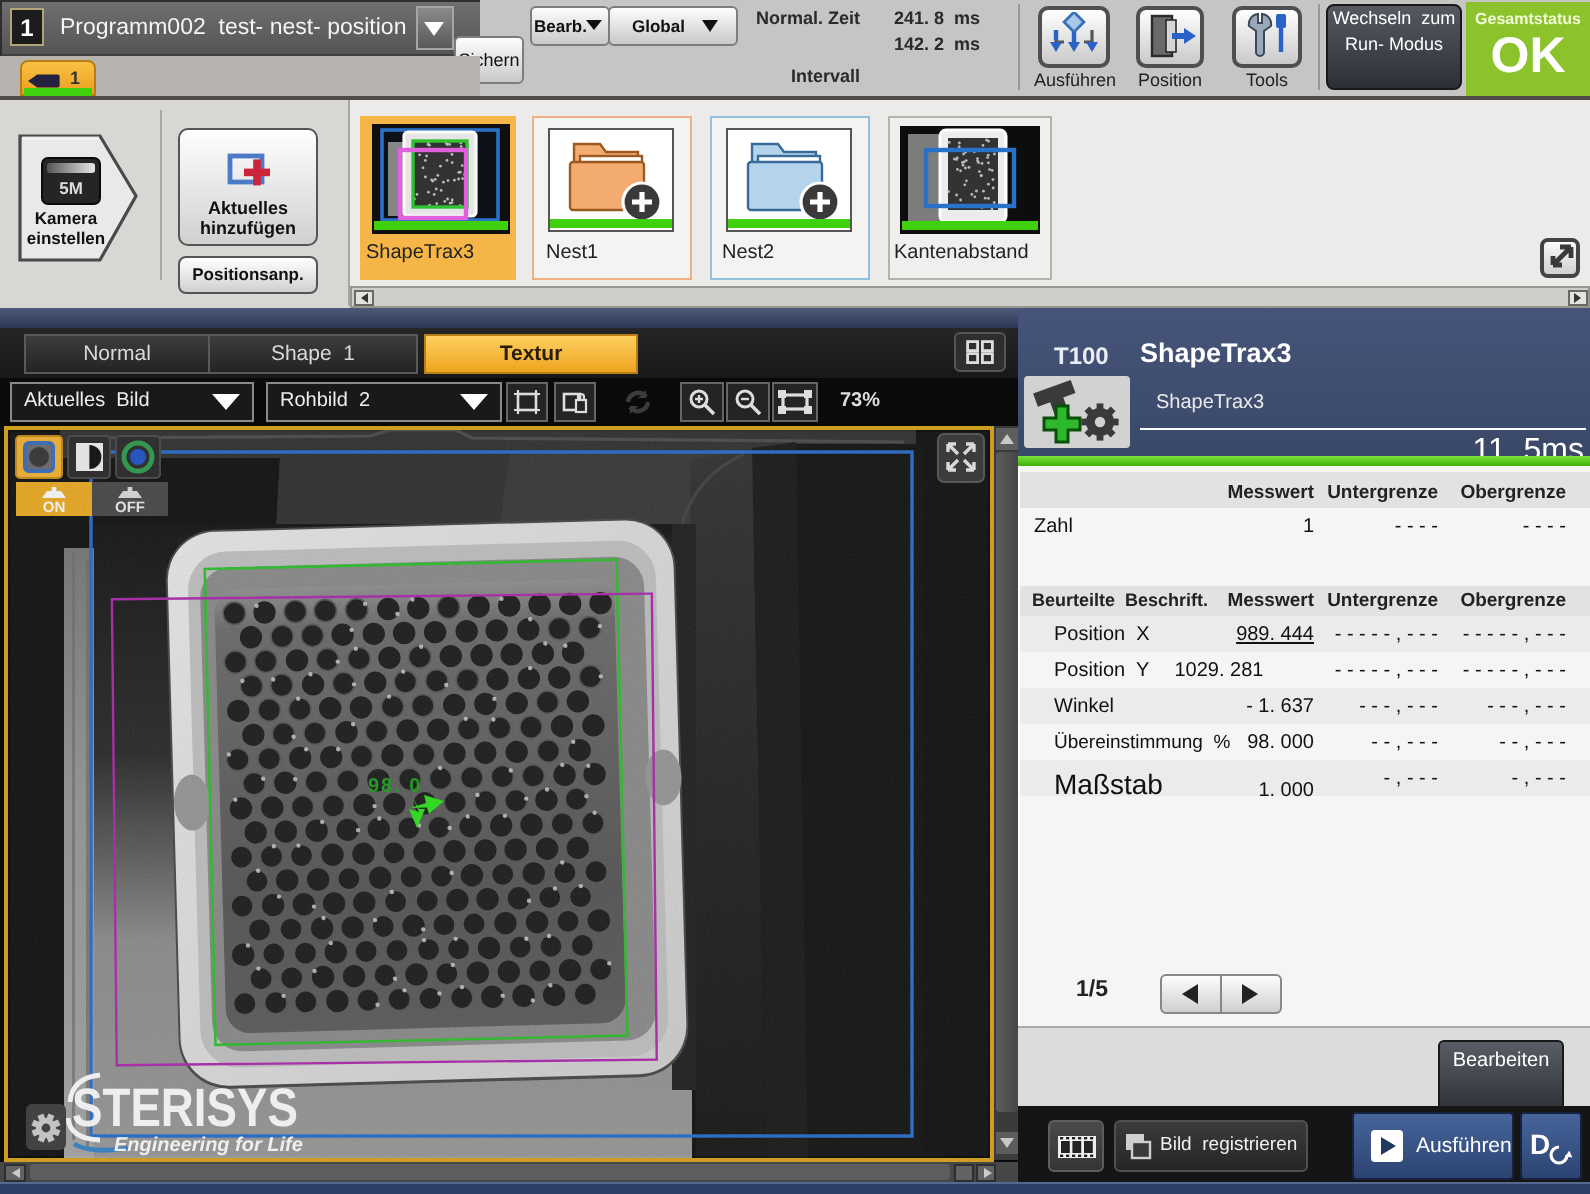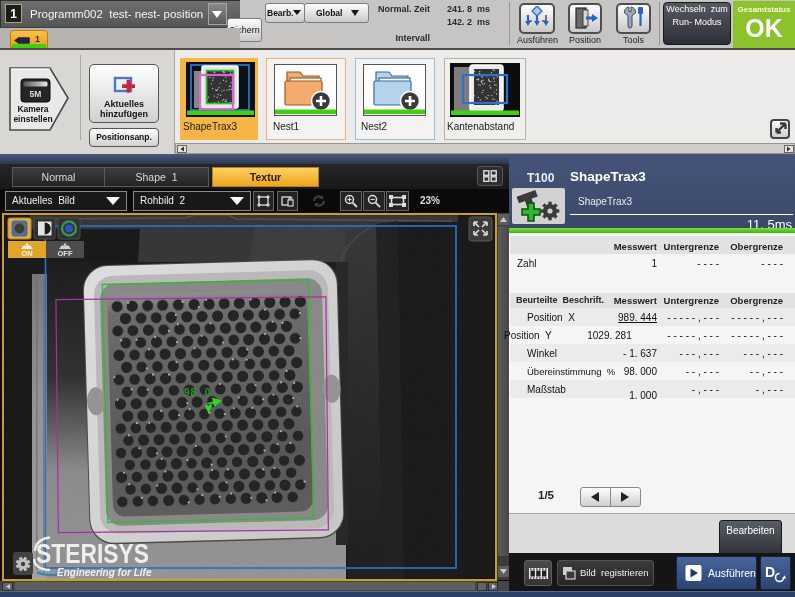--- a/index.html
+++ b/index.html
@@ -318,21 +318,21 @@
     <path d="M3.5 5.5 h4" stroke="#ddd" stroke-width="1.2"></path>
   </svg>
 <div class="abs" style="left:386px;top:191px;width:23px;height:20px;background:#242424;border:1px solid #666;box-sizing:border-box;"></div>
 <svg class="abs" style="left:389px;top:195px;" width="17" height="12" viewBox="0 0 17 12">
 <rect x="2.5" y="2.5" width="12" height="7" fill="none" stroke="#ddd" stroke-width="1.6"></rect>
 <rect x="0" y="0" width="4" height="4" fill="#ddd"></rect>
     <rect x="13" y="0" width="4" height="4" fill="#ddd"></rect>
 <rect x="0" y="8" width="4" height="4" fill="#ddd"></rect>
     <rect x="13" y="8" width="4" height="4" fill="#ddd"></rect>
 </svg>
-<div class="abs nw" style="left:420px;top:195px;font-size:10px;font-weight:bold;color:#ddd;">23%</div>
+<div class="abs nw" style="left:420px;top:195px;font-size:10px;font-weight:bold;color:#ddd;">73%</div>
 <svg class="abs" style="left:2px;top:213px;" width="495" height="368" viewBox="0 0 495 368">
 <defs>
 <linearGradient id="rw" x1="0" y1="0" x2="0" y2="1">
         <stop offset="0" stop-color="#5e5e5e"></stop>
         <stop offset="0.45" stop-color="#3a3a3a"></stop>
         <stop offset="1" stop-color="#202020"></stop>
       </linearGradient>
 <linearGradient id="fl" x1="0" y1="0" x2="0" y2="1">
         <stop offset="0" stop-color="#4f4f4f"></stop>
         <stop offset="0.4" stop-color="#888888"></stop>
@@ -780,56 +780,56 @@
       <rect x="-1.7" y="-9.3" width="3.4" height="4" fill="#3a3a3a" transform="rotate(180)"></rect>
       <rect x="-1.7" y="-9.3" width="3.4" height="4" fill="#3a3a3a" transform="rotate(225)"></rect>
       <rect x="-1.7" y="-9.3" width="3.4" height="4" fill="#3a3a3a" transform="rotate(270)"></rect>
       <rect x="-1.7" y="-9.3" width="3.4" height="4" fill="#3a3a3a" transform="rotate(315)"></rect>
       <circle r="2.6" fill="#d2d2d2"></circle>
     </g>
 </svg>
 <div class="abs nw" style="left:570px;top:169px;font-size:13.5px;font-weight:bold;color:#fff;">ShapeTrax3</div>
 <div class="abs nw" style="left:578px;top:196px;font-size:10px;color:#eaeaea;">ShapeTrax3</div>
 <div class="abs" style="left:570px;top:214px;width:223px;height:1px;background:#fff;"></div>
-<div class="abs nw" style="left:690px;top:217px;width:102px;text-align:right;font-size:13px;color:#fff;">11. 5ms</div>
+<div class="abs nw" style="left:690px;top:217px;width:102px;text-align:right;font-size:16px;color:#fff;">11. 5ms</div>
 <div class="abs" style="left:509px;top:228px;width:286px;height:5px;background:linear-gradient(#7ae13c,#3db40a);"></div>
 <div class="abs" style="left:509px;top:233px;width:286px;height:280px;background:#f5f5f5;border-left:1px solid #fff;box-sizing:border-box;"></div>
 <div class="abs" style="left:510px;top:236px;width:285px;height:18px;background:#e2e2e2;"></div>
 <div class="abs nw" style="left:562px;top:241px;width:95px;text-align:right;font-size:9.5px;font-weight:bold;color:#222;">Messwert</div>
 <div class="abs nw" style="left:637px;top:241px;width:82px;text-align:right;font-size:9.5px;font-weight:bold;color:#222;">Untergrenze</div>
 <div class="abs nw" style="left:705px;top:241px;width:78px;text-align:right;font-size:9.5px;font-weight:bold;color:#222;">Obergrenze</div>
 <div class="abs nw" style="left:517px;top:258px;font-size:10px;color:#111;">Zahl</div>
 <div class="abs nw" style="left:562px;top:258px;width:95px;text-align:right;font-size:10px;color:#111;">1</div>
 <div class="abs nw" style="left:637px;top:258px;width:82px;text-align:right;font-size:10px;color:#111;">- - - -</div>
 <div class="abs nw" style="left:705px;top:258px;width:78px;text-align:right;font-size:10px;color:#111;">- - - -</div>
 <div class="abs" style="left:510px;top:293px;width:285px;height:15px;background:#e2e2e2;"></div>
 <div class="abs nw" style="left:516px;top:295px;font-size:9px;font-weight:bold;color:#222;">Beurteilte&nbsp; Beschrift.</div>
 <div class="abs nw" style="left:562px;top:295px;width:95px;text-align:right;font-size:9.5px;font-weight:bold;color:#222;">Messwert</div>
 <div class="abs nw" style="left:637px;top:295px;width:82px;text-align:right;font-size:9.5px;font-weight:bold;color:#222;">Untergrenze</div>
 <div class="abs nw" style="left:705px;top:295px;width:78px;text-align:right;font-size:9.5px;font-weight:bold;color:#222;">Obergrenze</div>
 <div class="abs" style="left:510px;top:308px;width:285px;height:18px;background:#ebebeb;"></div>
 <div class="abs nw" style="left:527px;top:312px;font-size:10px;color:#111;">Position&nbsp; X</div>
 <div class="abs nw" style="left:562px;top:312px;width:95px;text-align:right;font-size:10px;color:#111;text-decoration:underline;">989. 444</div>
 <div class="abs nw" style="left:637px;top:312px;width:82px;text-align:right;font-size:10px;color:#111;">- - - - - , - - -</div>
 <div class="abs nw" style="left:705px;top:312px;width:78px;text-align:right;font-size:10px;color:#111;">- - - - - , - - -</div>
-<div class="abs nw" style="left:504px;top:330px;font-size:10px;color:#111;">Position&nbsp; Y</div>
+<div class="abs nw" style="left:527px;top:330px;font-size:10px;color:#111;">Position&nbsp; Y</div>
 <div class="abs nw" style="left:562px;top:330px;width:95px;text-align:center;font-size:10px;color:#111;">1029. 281</div>
 <div class="abs nw" style="left:637px;top:330px;width:82px;text-align:right;font-size:10px;color:#111;">- - - - - , - - -</div>
 <div class="abs nw" style="left:705px;top:330px;width:78px;text-align:right;font-size:10px;color:#111;">- - - - - , - - -</div>
 <div class="abs" style="left:510px;top:344px;width:285px;height:18px;background:#ebebeb;"></div>
 <div class="abs nw" style="left:527px;top:348px;font-size:10px;color:#111;">Winkel</div>
 <div class="abs nw" style="left:562px;top:348px;width:95px;text-align:right;font-size:10px;color:#111;">- 1. 637</div>
 <div class="abs nw" style="left:637px;top:348px;width:82px;text-align:right;font-size:10px;color:#111;">- - - , - - -</div>
 <div class="abs nw" style="left:705px;top:348px;width:78px;text-align:right;font-size:10px;color:#111;">- - - , - - -</div>
 <div class="abs nw" style="left:527px;top:366px;font-size:10px;color:#111;"><span style="font-size:9.5px">Übereinstimmung&nbsp; %</span></div>
 <div class="abs nw" style="left:562px;top:366px;width:95px;text-align:right;font-size:10px;color:#111;">98. 000</div>
 <div class="abs nw" style="left:637px;top:366px;width:82px;text-align:right;font-size:10px;color:#111;">- - , - - -</div>
 <div class="abs nw" style="left:705px;top:366px;width:78px;text-align:right;font-size:10px;color:#111;">- - , - - -</div>
 <div class="abs" style="left:510px;top:380px;width:285px;height:18px;background:#ebebeb;"></div>
-<div class="abs nw" style="left:527px;top:384px;font-size:10px;color:#111;">Maßstab</div>
+<div class="abs nw" style="left:527px;top:384px;font-size:14px;color:#111;">Maßstab</div>
 <div class="abs nw" style="left:562px;top:390px;width:95px;text-align:right;font-size:10px;color:#111;">1. 000</div>
 <div class="abs nw" style="left:637px;top:384px;width:82px;text-align:right;font-size:10px;color:#111;">- , - - -</div>
 <div class="abs nw" style="left:705px;top:384px;width:78px;text-align:right;font-size:10px;color:#111;">- , - - -</div>
 <div class="abs nw" style="left:538px;top:489px;font-size:11.5px;font-weight:bold;color:#222;">1/5</div>
 <div class="abs" style="left:580px;top:487px;width:31px;height:20px;background:linear-gradient(#fdfdfd,#cfcfcf);border:1px solid #888;border-radius:3px 0 0 3px;box-sizing:border-box;"></div>
 <div class="abs" style="left:610px;top:487px;width:31px;height:20px;background:linear-gradient(#fdfdfd,#cfcfcf);border:1px solid #888;border-radius:0 3px 3px 0;box-sizing:border-box;"></div>
 <svg class="abs" style="left:591px;top:492px;" width="8" height="10">
     <path d="M8 0 L0 5 L8 10 Z" fill="#222"></path>
   </svg>
 <svg class="abs" style="left:621px;top:492px;" width="8" height="10">

